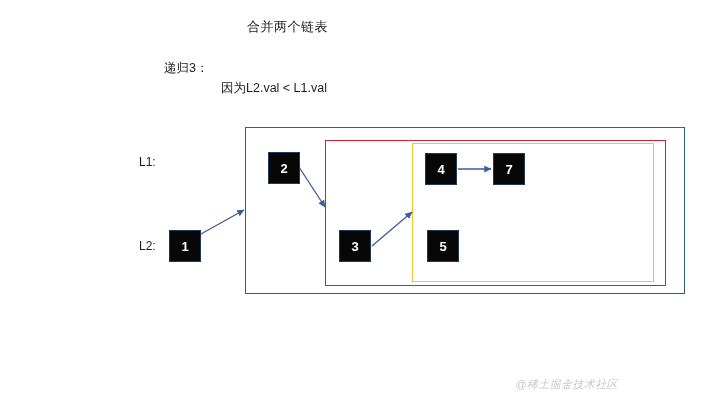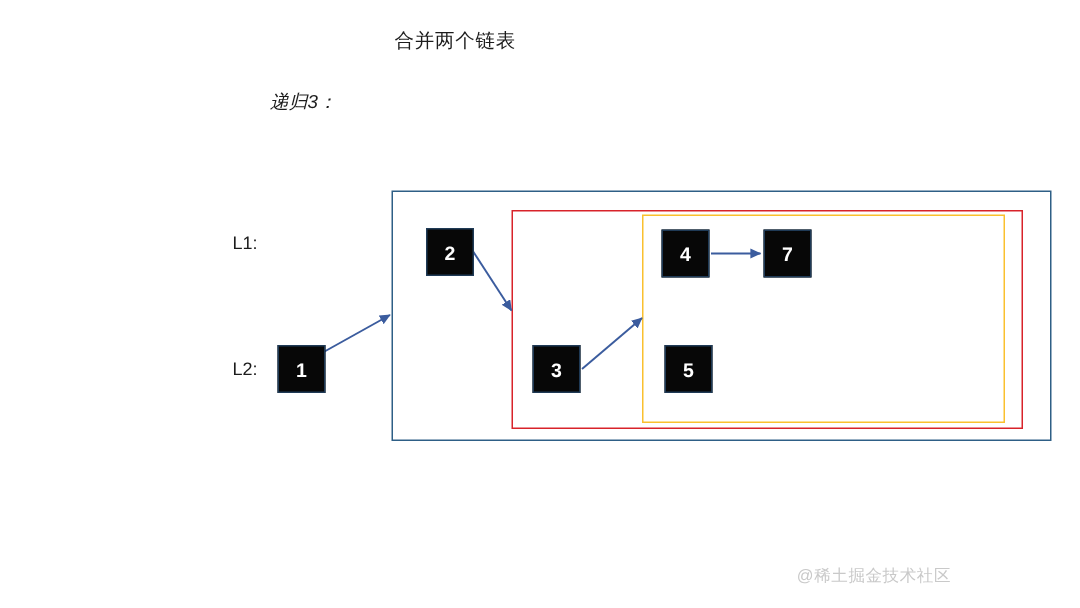--- a/index.html
+++ b/index.html
@@ -11,21 +11,21 @@
     width: 720px;
     height: 405px;
     position: relative;
     overflow: hidden;
     font-family: "Liberation Sans", "DejaVu Sans", sans-serif;
     color: #1a1a1a;
   }
 
   #canvas {
     position: absolute;
-    left: 16px;
+    left: 0;
     top: 0;
     width: 636px;
     height: 405px;
     text-align: right;
   }
 
   
   .title {
     position: absolute;
     left: 247px;
@@ -37,21 +37,20 @@
     color: #1c1c1c;
   }
   .recursion-label {
     position: absolute;
     left: 164px;
     top: 60px;
     font-size: 12.5px;
     line-height: 16px;
     white-space: nowrap;
     color: #1c1c1c;
-    font-style: italic;
   }
   .stmt {
     position: absolute;
     left: 221px;
     font-size: 12.5px;
     line-height: 16px;
     white-space: nowrap;
     color: #1c1c1c;
   }
   .stmt-1 { top: 80px; }
@@ -132,30 +131,32 @@
   
   .watermark {
     position: absolute;
     right: 18px;
     bottom: 14px;
     font-size: 11px;
     line-height: 14px;
     color: #c9c9c9;
     white-space: nowrap;
     letter-spacing: 0.4px;
+    font-style: italic;
   }
 </style>
 </head>
 <body>
 
 <div id="canvas">
 
   <div class="title">合并两个链表</div>
 
   <div class="recursion-label">递归3：</div>
+  <div class="stmt stmt-1">因为L2.val &lt; L1.val</div>
 
   <div class="list-label label-l1">L1:</div>
   <div class="list-label label-l2">L2:</div>
 
   <div class="frame frame-blue"></div>
   <div class="frame frame-red"></div>
   <div class="frame frame-yellow"></div>
 
   <svg id="arrows" viewBox="0 0 720 405" xmlns="http://www.w3.org/2000/svg">
     <defs>

